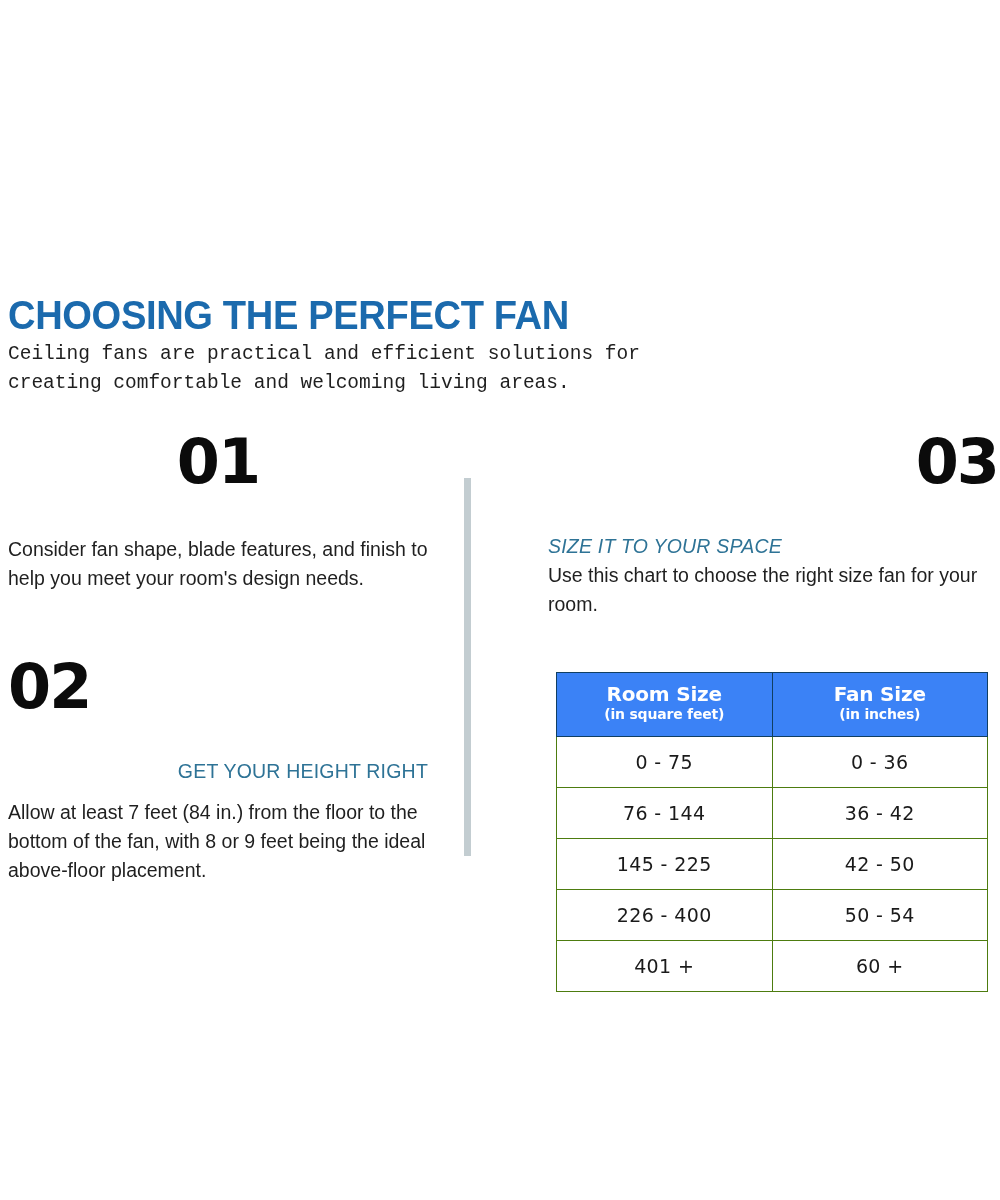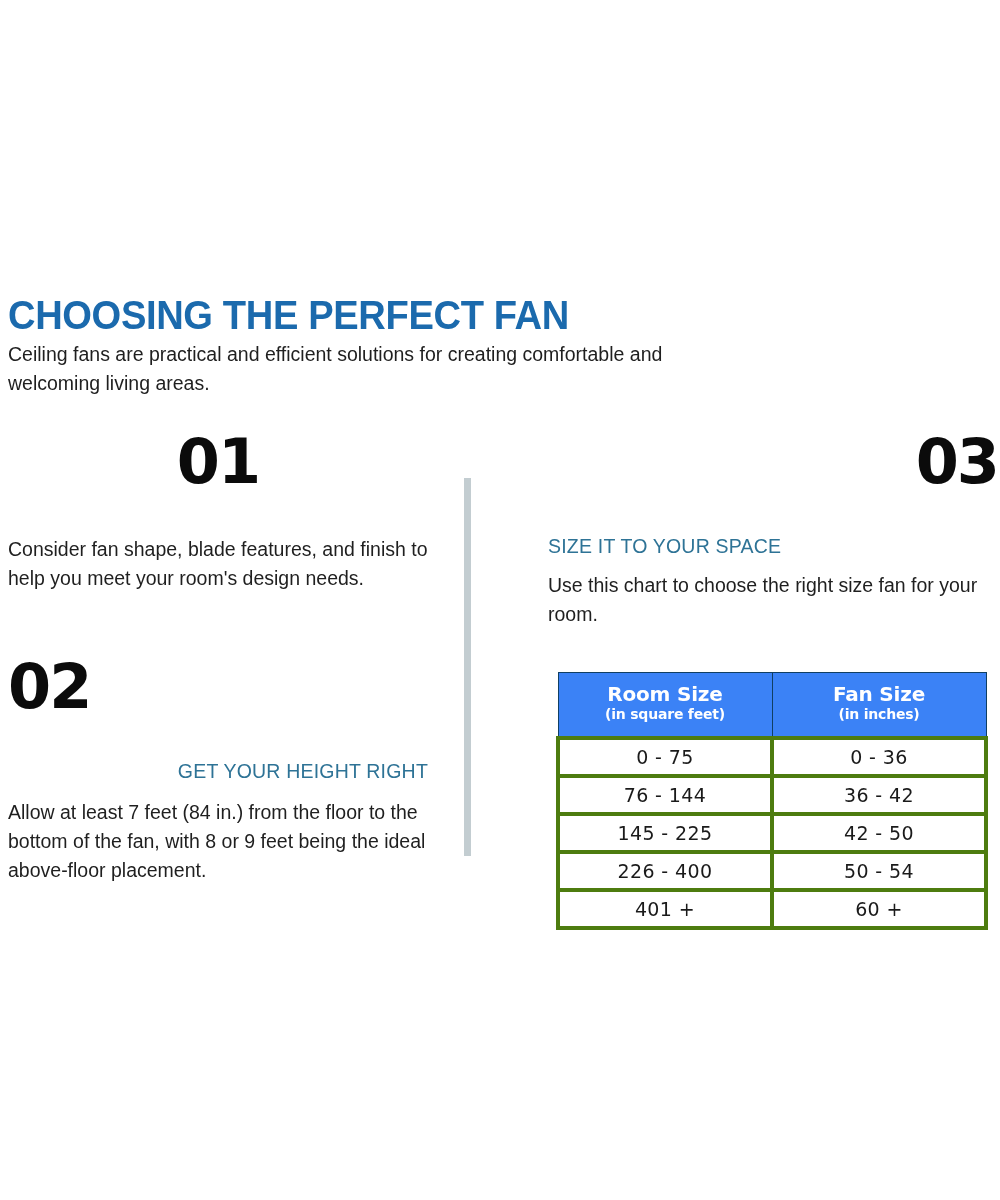--- a/index.html
+++ b/index.html
@@ -32,20 +32,21 @@
     white-space: nowrap;
   }
   .page-intro {
     position: absolute;
     left: 8px;
     top: 320px;
     width: 690px;
     font-size: 19.5px;
     line-height: 29px;
     color: #1f1f1f;
+    font-family: Liberation Mono, monospace;
   }
 
   
   .col-left {
     position: absolute;
     left: 8px;
     top: 430px;
     width: 420px;
   }
   .col-right {
@@ -80,21 +81,21 @@
     margin: 0;
   }
 
   
   .step-1 .step-number { margin-bottom: 42px; text-align: center; }
   .step-1 .step-heading { margin-bottom: 3px; }
   .step-2 { margin-top: 62px; }
   .step-2 .step-number { margin-bottom: 42px; }
   .step-2 .step-heading { margin-bottom: 15px; text-align: right; }
   .step-3 .step-number { margin-bottom: 42px; text-align: right; }
-  .step-3 .step-heading { margin-bottom: 13px; }
+  .step-3 .step-heading { margin-bottom: 3px; font-style: italic; }
 
   
   .column-divider {
     position: absolute;
     left: 464px;
     top: 478px;
     width: 7px;
     height: 378px;
     background: #c3cdd1;
   }
@@ -107,23 +108,23 @@
     width: 432px;
   }
   table.size-table {
     border-collapse: collapse;
     width: 432px;
     table-layout: fixed;
     font-family: "DejaVu Sans", sans-serif;
   }
   table.size-table th,
   table.size-table td {
-    border: 4px solid #4d7c0f;
+    border: 1px solid #4d7c0f;
     text-align: center;
-    padding: 0;
+    padding: 8px;
   }
   table.size-table thead th {
     background: #3b82f6;
     border: 1px solid #103f63;
     color: #ffffff;
     height: 56px;
     vertical-align: middle;
     padding: 2px 4px 5px;
   }
   .th-main {

